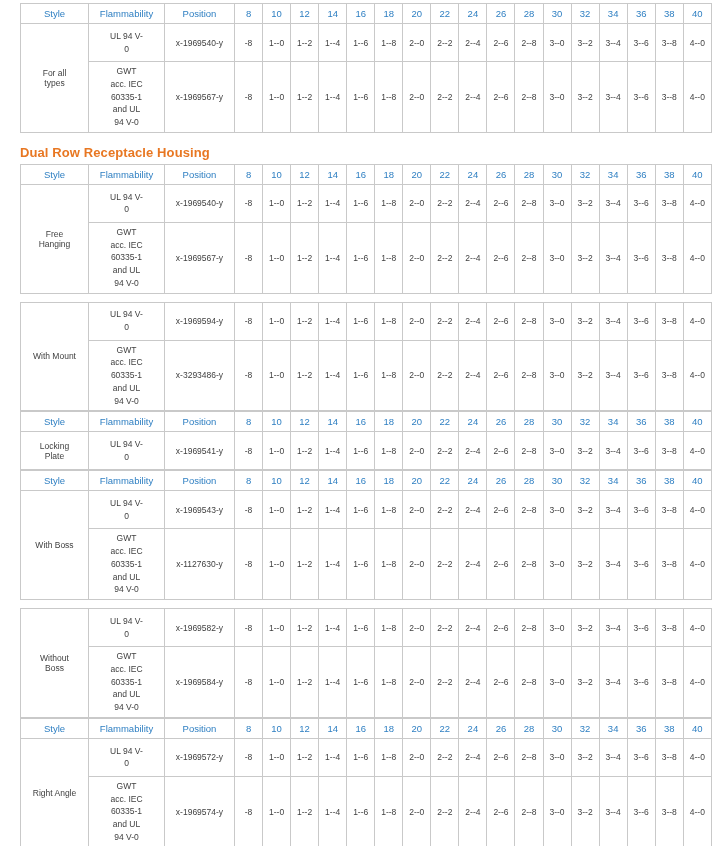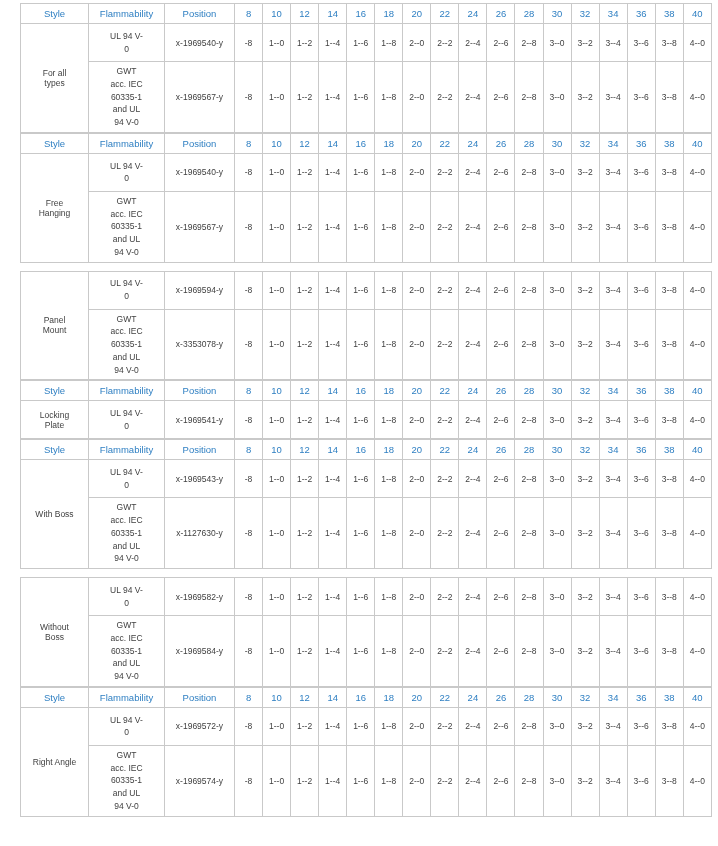--- a/index.html
+++ b/index.html
@@ -149,20 +149,21 @@
             <td class="count-cell">3--2</td>
             <td class="count-cell">3--4</td>
             <td class="count-cell">3--6</td>
             <td class="count-cell">3--8</td>
             <td class="count-cell">4--0</td>
           </tr>
         </tbody>
       </table>
     </section>
     <section>
+      <h2 class="heading first-heading">Dual Row Receptacle Housing</h2>
       <table class="parts">
         <colgroup>
           <col style="width:68px">
           <col style="width:76px">
           <col style="width:70px">
           <col>
           <col>
           <col>
           <col>
           <col>
@@ -244,21 +245,21 @@
             <td class="count-cell">3--2</td>
             <td class="count-cell">3--4</td>
             <td class="count-cell">3--6</td>
             <td class="count-cell">3--8</td>
             <td class="count-cell">4--0</td>
           </tr>
           <tr class="spacer">
             <td colspan="20"></td>
           </tr>
           <tr class="row-ul">
-            <td rowspan="2" class="style-cell">Panel Mount</td>
+            <td rowspan="2" class="style-cell">With Mount</td>
             <td class="flam-cell">UL 94 V-0</td>
             <td class="pos-cell">x-1969594-y</td>
             <td class="count-cell">-8</td>
             <td class="count-cell">1--0</td>
             <td class="count-cell">1--2</td>
             <td class="count-cell">1--4</td>
             <td class="count-cell">1--6</td>
             <td class="count-cell">1--8</td>
             <td class="count-cell">2--0</td>
             <td class="count-cell">2--2</td>
@@ -267,21 +268,21 @@
             <td class="count-cell">2--8</td>
             <td class="count-cell">3--0</td>
             <td class="count-cell">3--2</td>
             <td class="count-cell">3--4</td>
             <td class="count-cell">3--6</td>
             <td class="count-cell">3--8</td>
             <td class="count-cell">4--0</td>
           </tr>
           <tr class="row-gwt">
             <td class="flam-cell">GWT acc. IEC 60335-1 and UL 94 V-0</td>
-            <td class="pos-cell">x-3353078-y</td>
+            <td class="pos-cell">x-3293486-y</td>
             <td class="count-cell">-8</td>
             <td class="count-cell">1--0</td>
             <td class="count-cell">1--2</td>
             <td class="count-cell">1--4</td>
             <td class="count-cell">1--6</td>
             <td class="count-cell">1--8</td>
             <td class="count-cell">2--0</td>
             <td class="count-cell">2--2</td>
             <td class="count-cell">2--4</td>
             <td class="count-cell">2--6</td>

